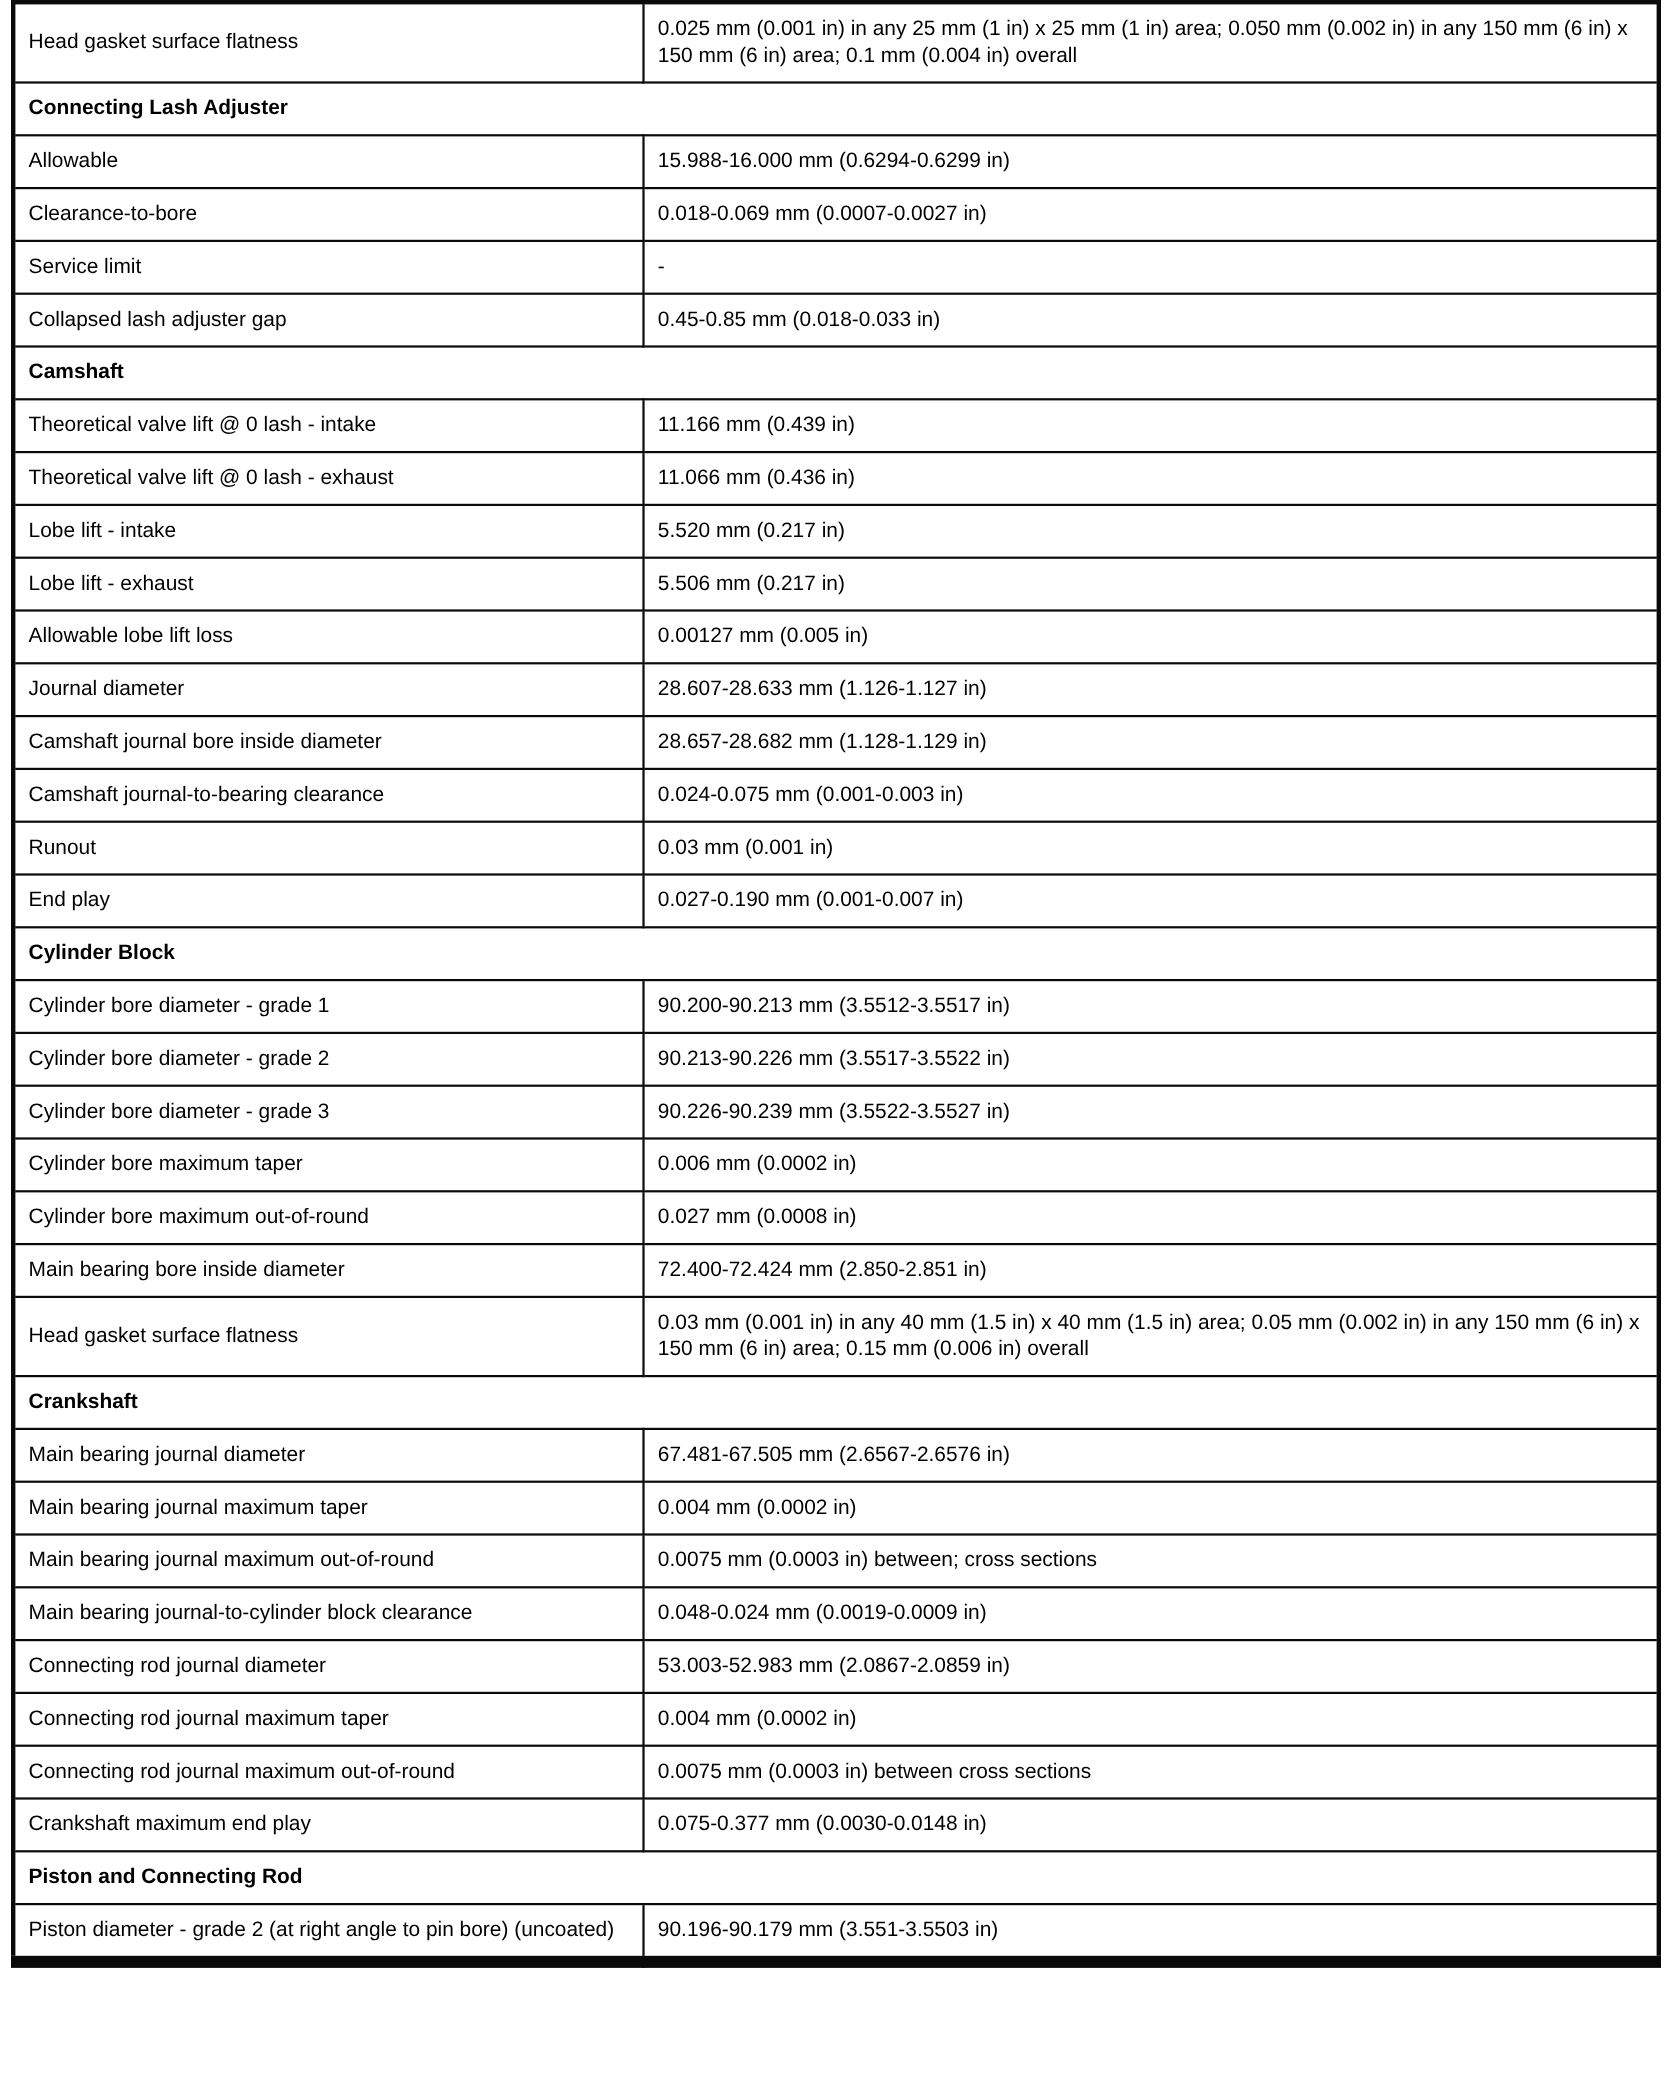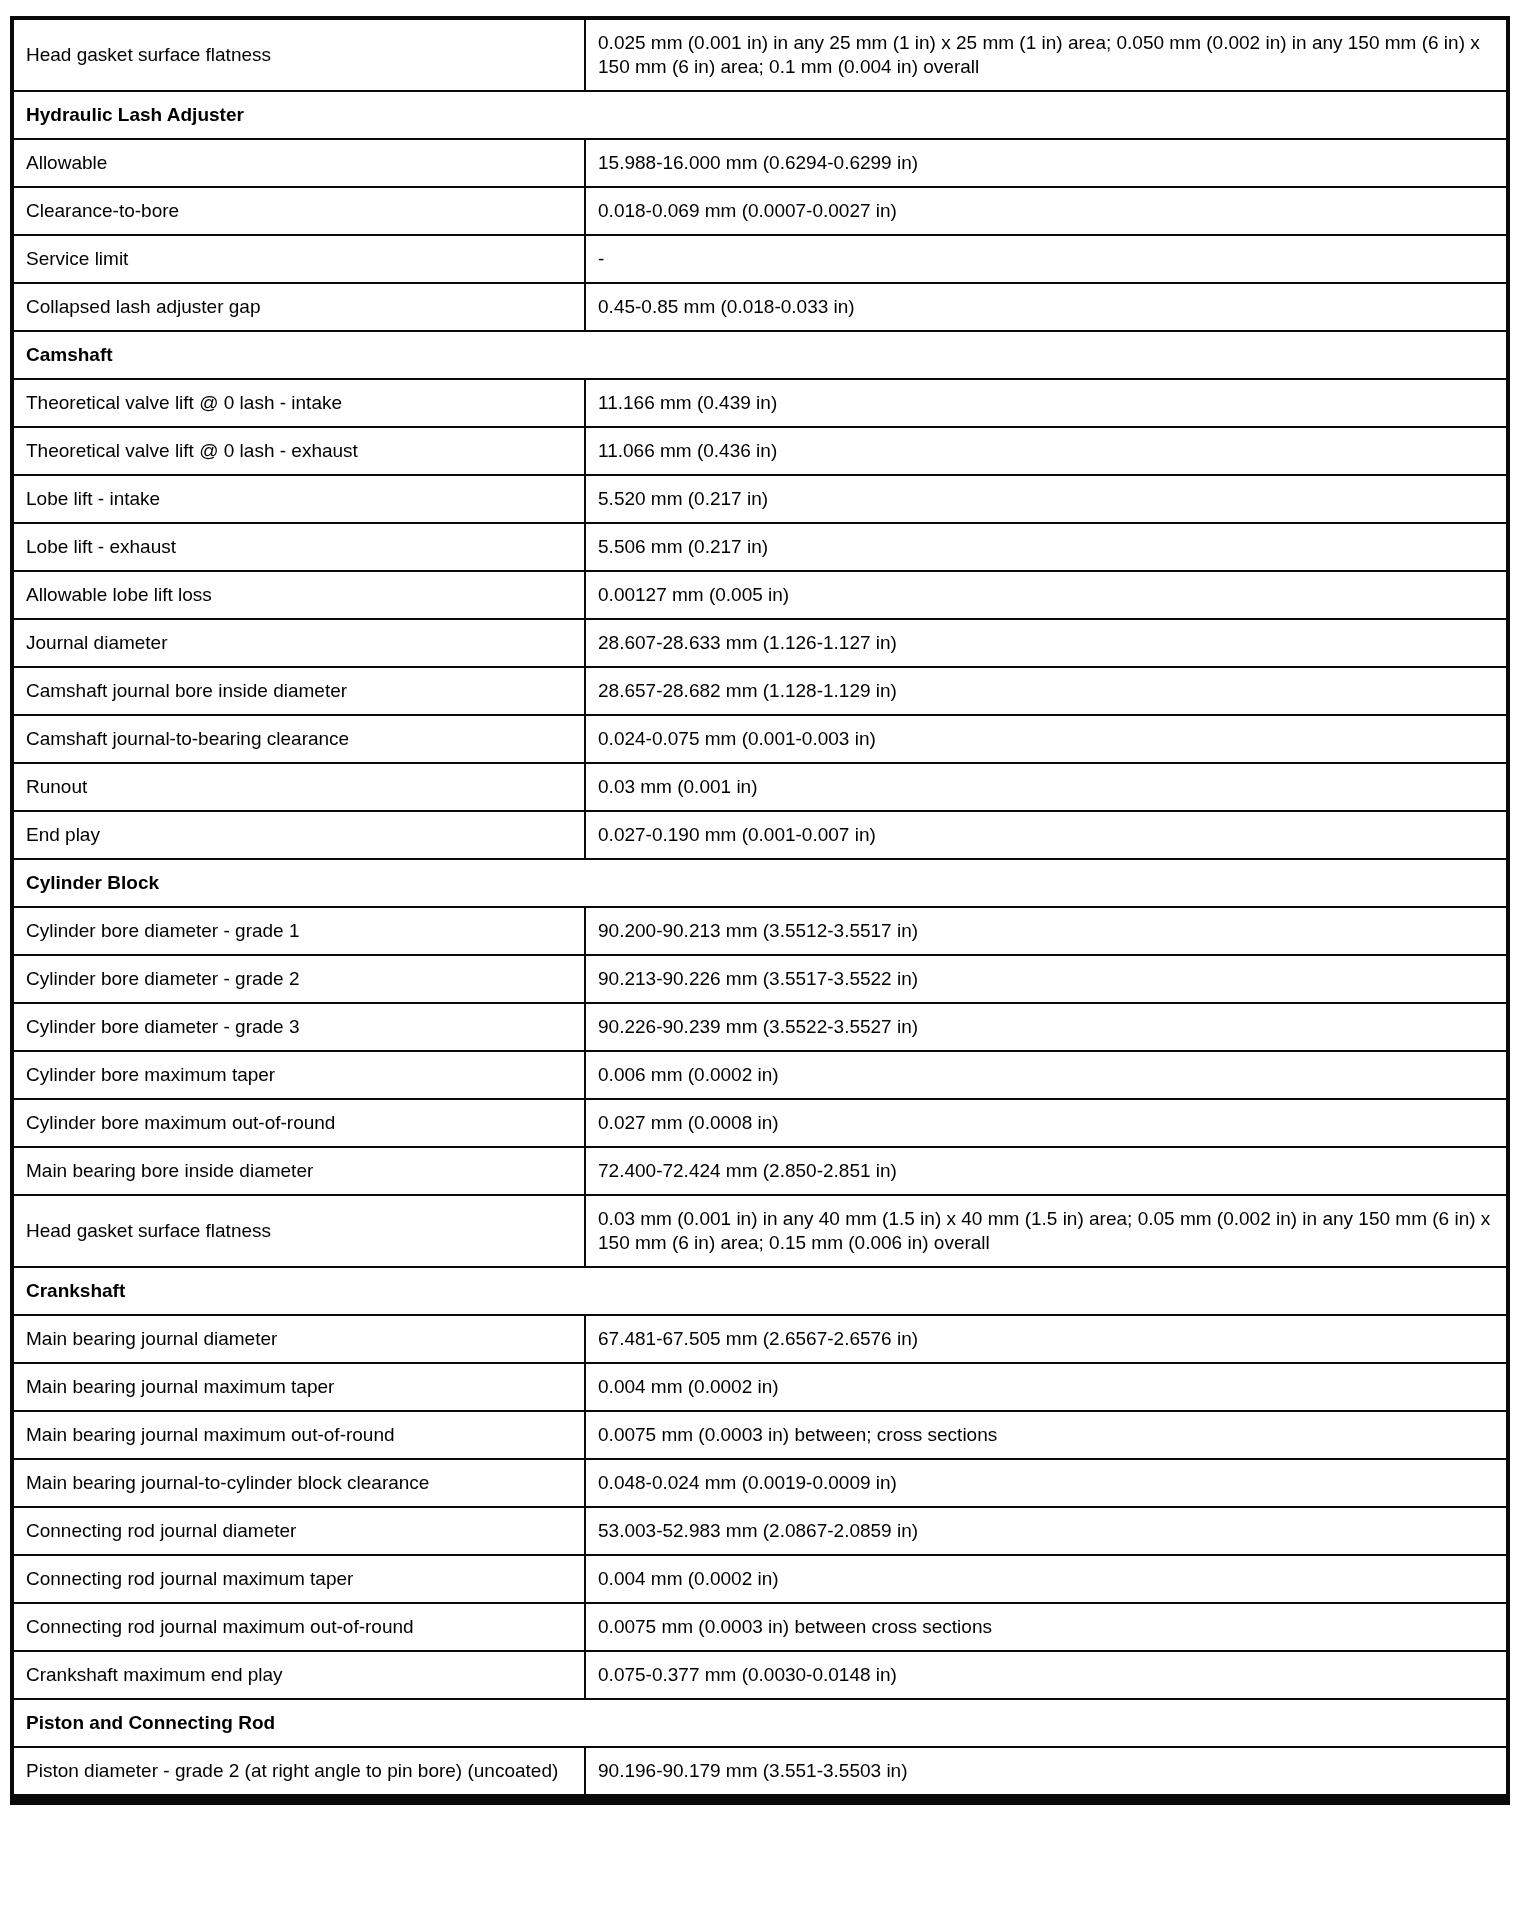--- a/index.html
+++ b/index.html
@@ -6,21 +6,21 @@
     margin: 0;
     padding: 0;
     background: #ffffff;
     color: #000000;
     font-family: "Liberation Sans", sans-serif;
   }
   .page {
     width: 1520px;
     min-height: 1906px;
     box-sizing: border-box;
-    padding: 16px 10px 6px 10px;
+    padding: 0 10px 6px 10px;
     background: #ffffff;
   }
   table.spec-table {
     width: 100%;
     border-collapse: collapse;
     border-top: 4px solid #0a0a0a;
     border-left: 4px solid #0a0a0a;
     border-right: 4px solid #0a0a0a;
     border-bottom: 11px solid #0a0a0a;
     table-layout: fixed;
@@ -51,21 +51,21 @@
 <div class="page">
   <table class="spec-table">
     <tbody>
 
       <tr>
         <td class="label">Head gasket surface flatness</td>
         <td class="value">0.025 mm (0.001 in) in any 25 mm (1 in) x 25 mm (1 in) area; 0.050 mm (0.002 in) in any 150 mm (6 in) x 150 mm (6 in) area; 0.1 mm (0.004 in) overall</td>
       </tr>
 
       <tr class="section">
-        <td colspan="2">Hydraulic Lash Adjuster</td>
+        <td colspan="2">Connecting Lash Adjuster</td>
       </tr>
 
       <tr>
         <td class="label">Allowable</td>
         <td class="value">15.988-16.000 mm (0.6294-0.6299 in)</td>
       </tr>
       <tr>
         <td class="label">Clearance-to-bore</td>
         <td class="value">0.018-0.069 mm (0.0007-0.0027 in)</td>
       </tr>

